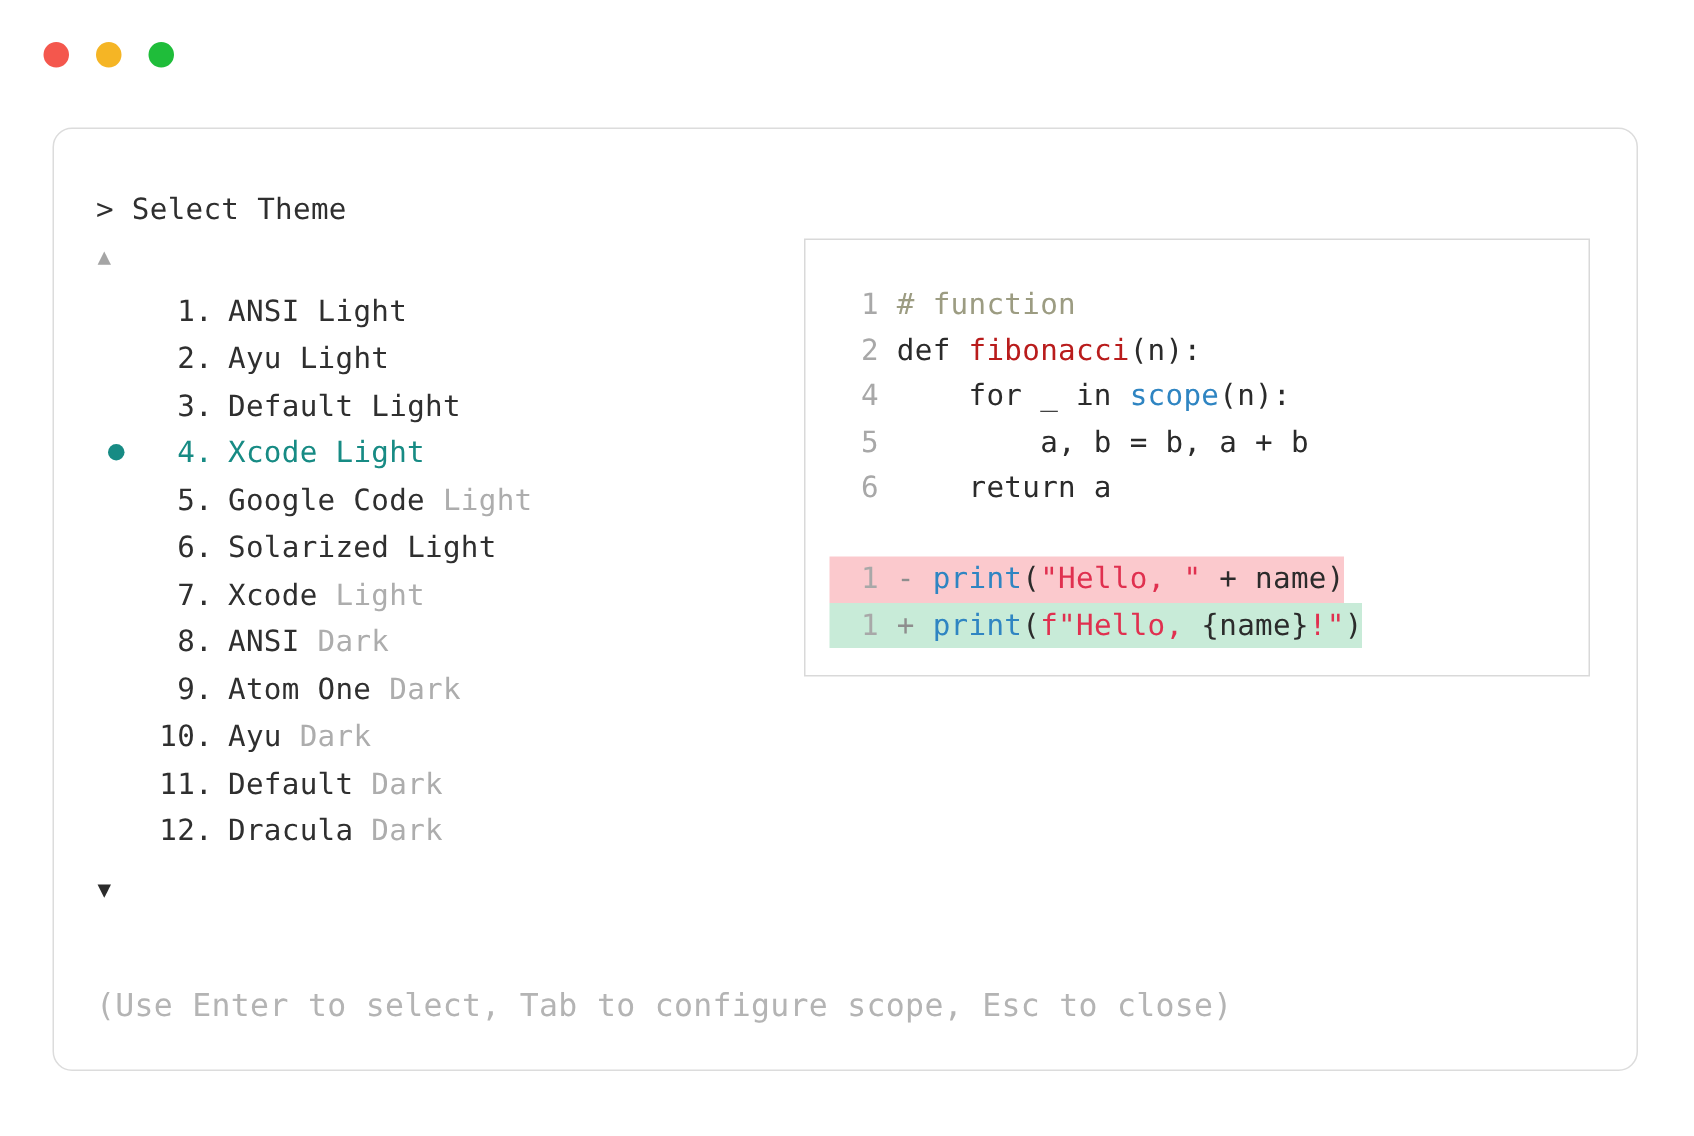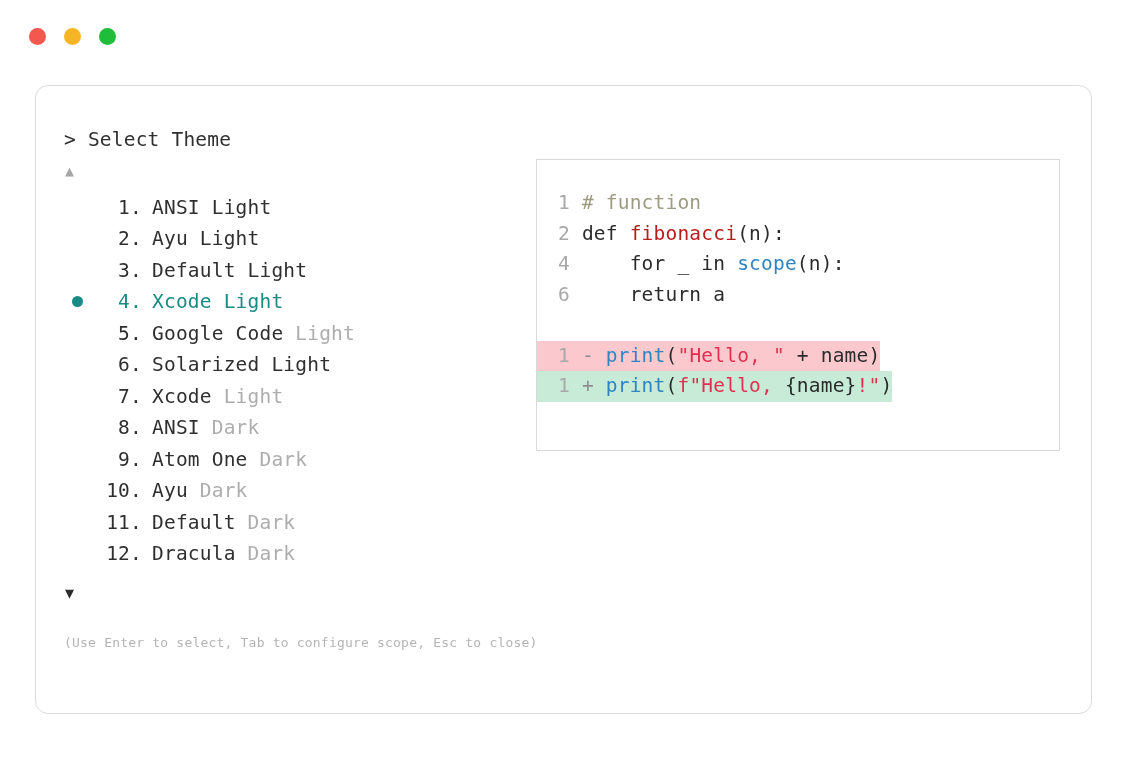--- a/index.html
+++ b/index.html
@@ -111,22 +111,22 @@
   .nm { padding-left: 10px; }
   .theme-item.selected .idx,
   .theme-item.selected .nm,
   .theme-item.selected .suffix { color: #178b84; }
   .suffix { color: #2f2f2f; }
   .suffix.dim { color: #adadad; }
 
   .hint {
     position: absolute;
     left: 28px;
-    top: 549px;
-    font-size: 13px;
+    top: 572px;
+    font-size: 21px;
     color: #b4b4b4;
     white-space: pre;
     letter-spacing: 0.2px;
   }
 
   
   .right {
     position: absolute;
     left: 500px;
     top: 44px;
@@ -138,21 +138,21 @@
     letter-spacing: 0.2px;
     line-height: 1;
   }
   .code-box {
     margin-top: 29px;
     width: 524px;
     height: 292px;
     box-sizing: border-box;
     border: 1px solid #d9d9d9;
     background: #ffffff;
-    padding: 28px 0 0 0;
+    padding: 28px 0 0 16px;
     overflow: hidden;
   }
   .code-line {
     font-size: 19.5px;
     line-height: 30.5px;
     white-space: pre;
     letter-spacing: 0.2px;
     color: #2b2b2b;
     padding-left: 21px;
   }
@@ -307,20 +307,21 @@
 
       <div class="code-box">
 
         <div class="code-line"><span class="ln">1</span> <span class="tk-comment"># function</span></div>
 
         <div class="code-line"><span class="ln">2</span> <span class="tk-kw">def </span><span class="tk-fn">fibonacci</span><span class="tk-punct">(n):</span></div>
 
 
         <div class="code-line"><span class="ln">4</span> <span class="tk-kw">    for _ in </span><span class="tk-builtin">scope</span><span class="tk-punct">(n):</span></div>
 
+        <div class="code-line"><span class="ln">5</span> <span class="tk-kw">        a, b = b, a + b</span></div>
 
         <div class="code-line"><span class="ln">6</span> <span class="tk-kw">    return a</span></div>
 
         <div class="code-line blank"></div>
 
         <div class="code-line"><span class="diff-line diff-del"><span class="ln">1</span><span class="tk-sign"> - </span><span class="tk-builtin">print</span><span class="tk-punct">(</span><span class="tk-str">"Hello, "</span><span class="tk-punct"> + name</span><span class="tk-punct">)</span></span></div>
 
         <div class="code-line"><span class="diff-line diff-add"><span class="ln">1</span><span class="tk-sign"> + </span><span class="tk-builtin">print</span><span class="tk-punct">(</span><span class="tk-str">f"Hello, </span><span class="tk-punct">{name}</span><span class="tk-str">!</span><span class="tk-str">"</span><span class="tk-punct">)</span></span></div>
 
       </div>

